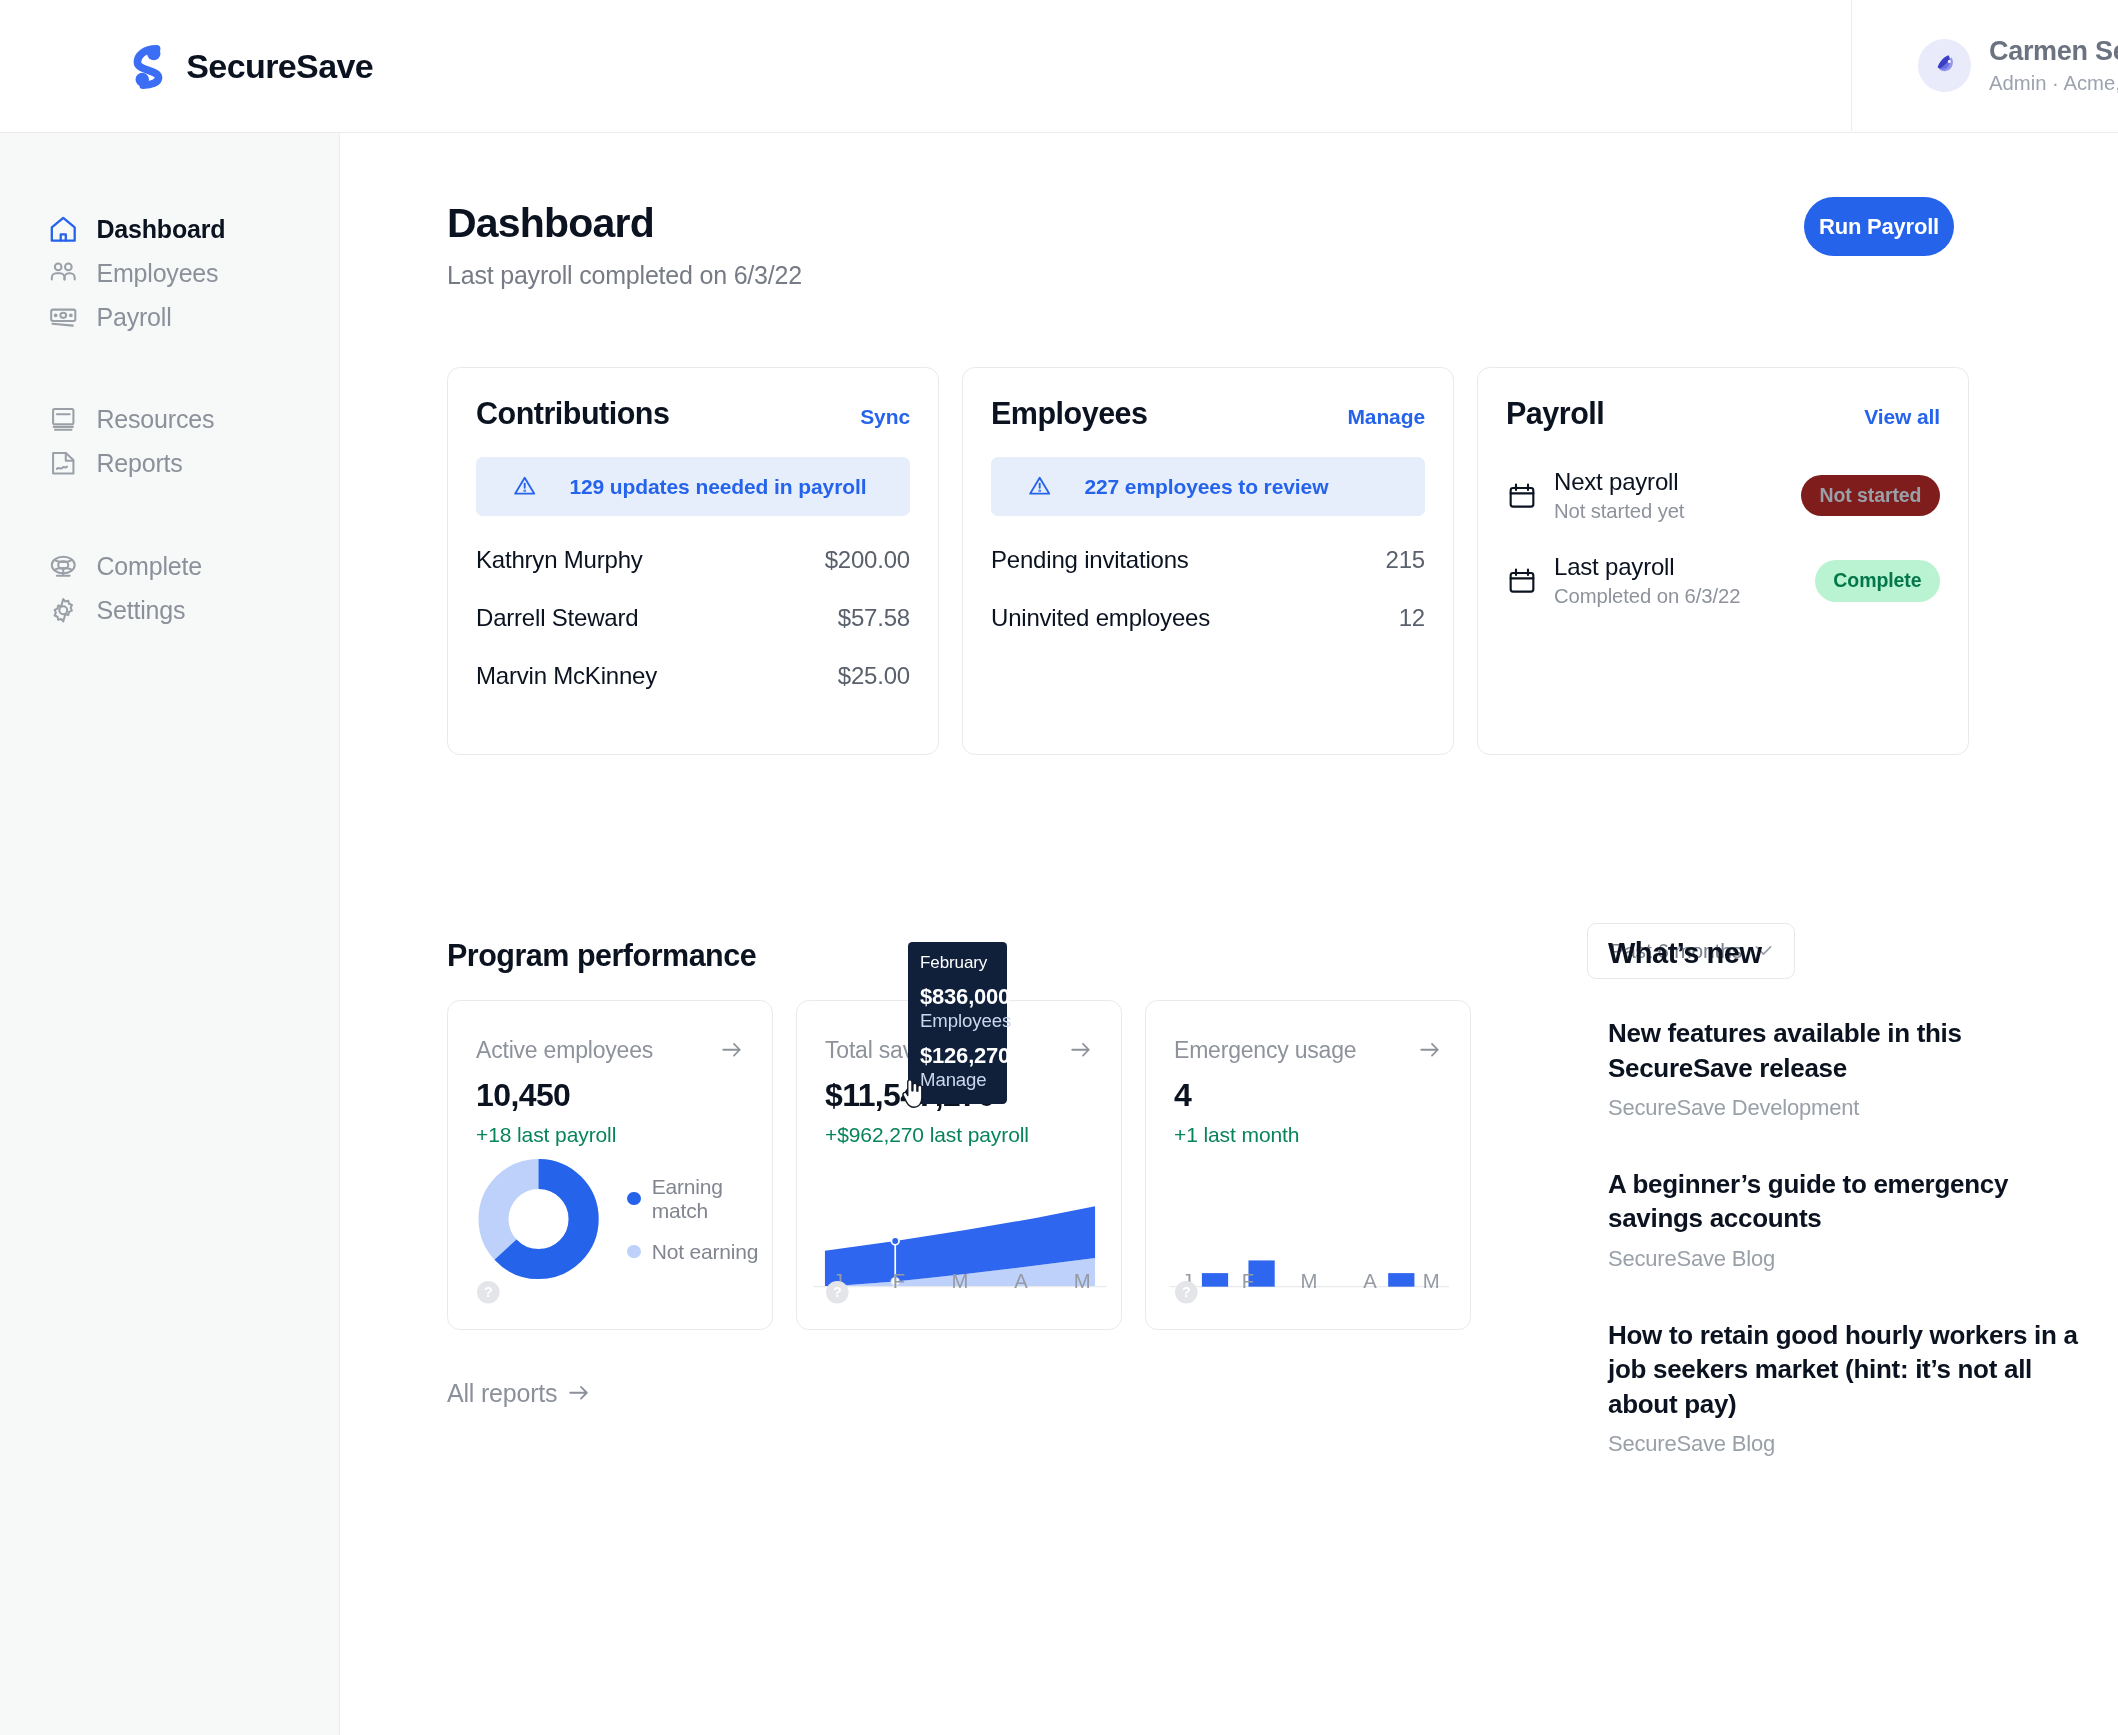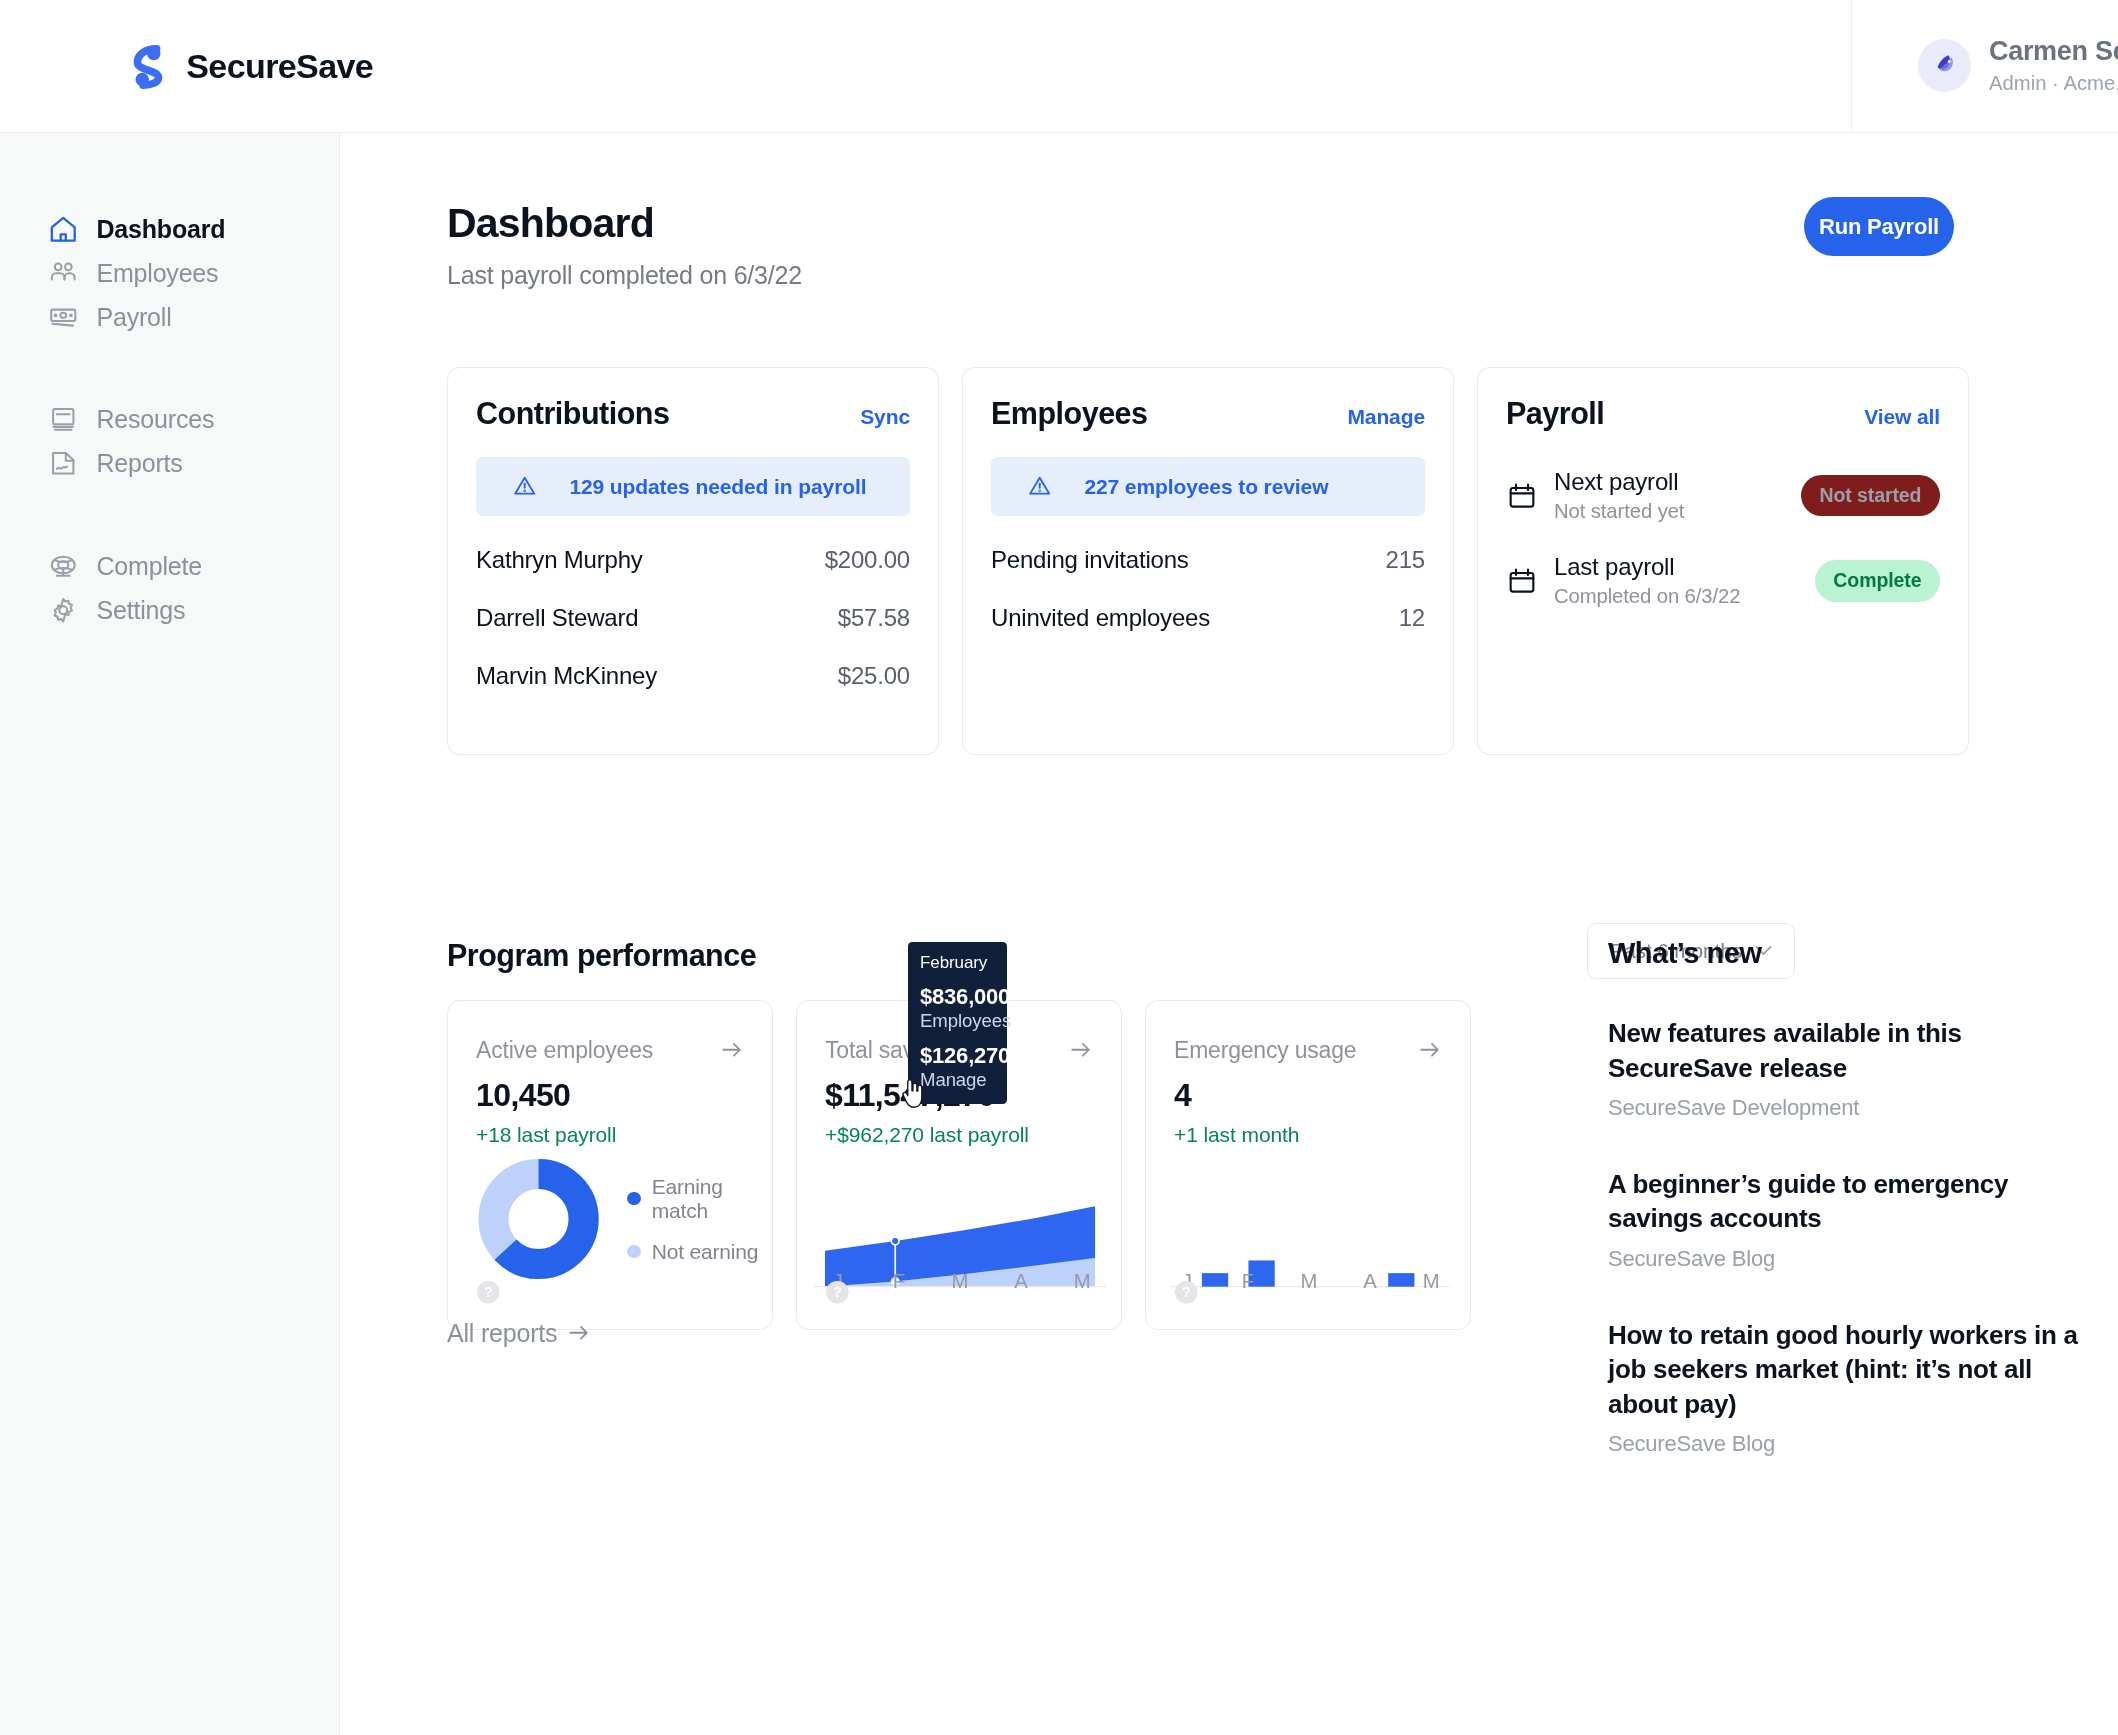--- a/index.html
+++ b/index.html
@@ -137,21 +137,21 @@
   .tooltip {
     position: absolute; left: 908px; top: 942px;
     width: 99px; background: #10203a; border-radius: 4.2px;
     padding: 11px 12px 12.7px 12px; z-index: 50;
   }
   .tt-month { font-size: 17px; color: #ffffff; letter-spacing: -0.1px; }
   .tt-big { font-size: 22px; font-weight: 700; color: #ffffff; margin-top: 11px; letter-spacing: -0.2px; }
   .tt-sub { font-size: 18.6px; color: #ccd7ec; letter-spacing: -0.1px; }
   .cursor-hand { position: absolute; left: 900px; top: 1078px; width: 25.4px; height: 32px; z-index: 60; }
 
-  .all-reports { position: absolute; left: 107px; top: 1186px; display: flex; align-items: center; gap: 10px; cursor: pointer; text-align: center; }
+  .all-reports { position: absolute; left: 107px; top: 1246px; display: flex; align-items: center; gap: 10px; cursor: pointer; text-align: center; }
   .all-reports-label { font-size: 25px; color: #8b909a; letter-spacing: -0.2px; }
 
   
   .whats-new { position: absolute; left: 1268px; top: 804px; width: 475px; }
   .wn-title { font-size: 29px; font-weight: 700; color: #0b1220; letter-spacing: -0.5px; }
   .wn-item { margin-top: 46px; cursor: pointer; }
   .wn-item:first-of-type { margin-top: 39px; }
   .wn-h { font-size: 26px; font-weight: 700; color: #0b1220; line-height: 1.33; letter-spacing: -0.3px; }
   .wn-src { margin-top: 9.7px; font-size: 22px; color: #9aa0a8; letter-spacing: -0.2px; }
 </style>

